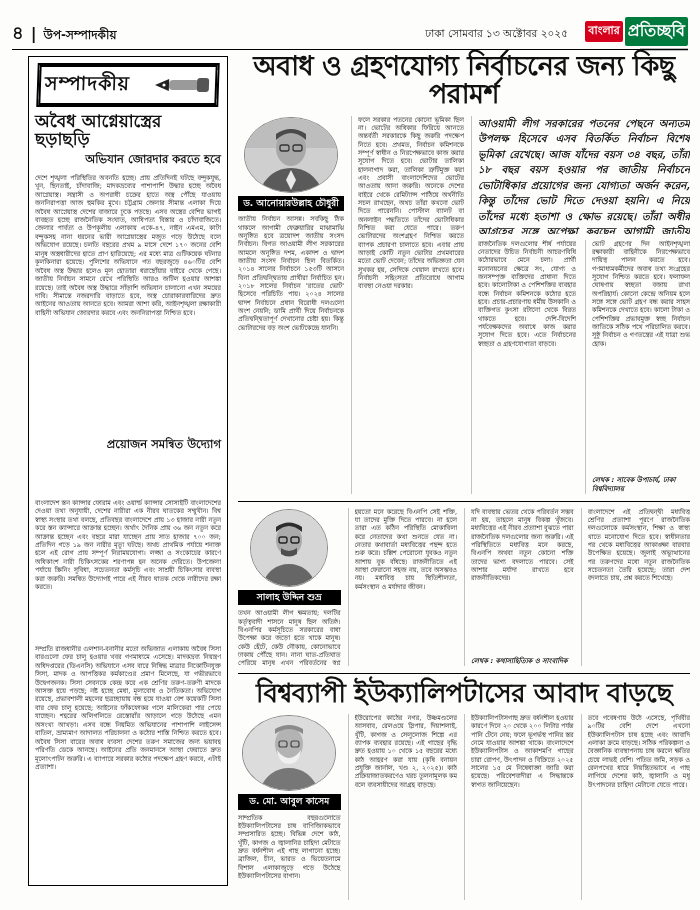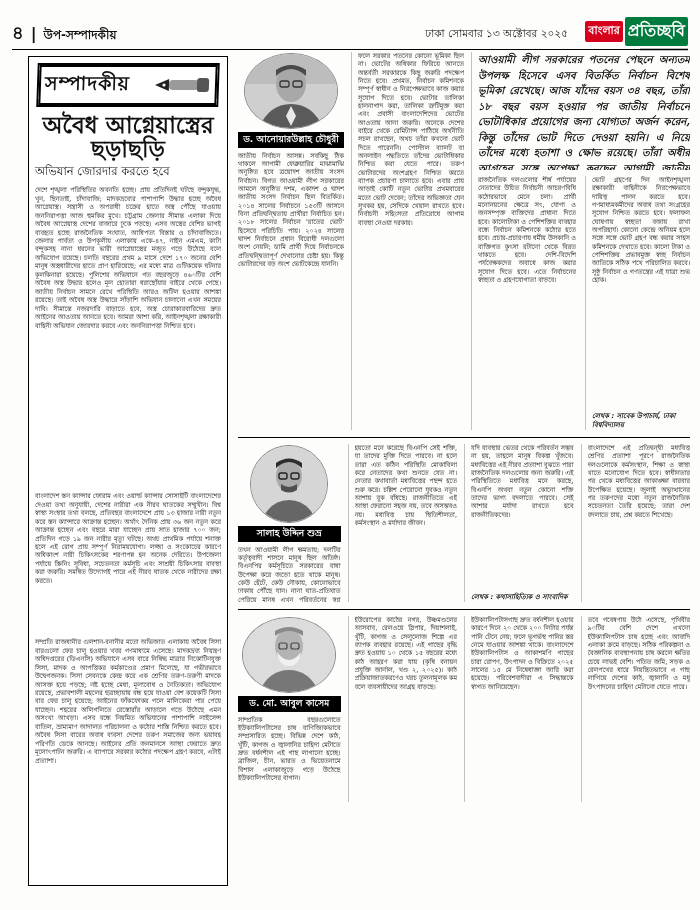--- a/index.html
+++ b/index.html
@@ -22,22 +22,22 @@
   .header-rule{position:absolute;top:49px;left:12px;right:12px;border-top:1.6px solid #000;}
 
   
   .edbox{position:absolute;left:28px;top:56px;width:200px;height:830px;border:1px solid #000;
          padding:5px 6px;box-sizing:border-box;background:#fff;}
   .masthead{border:2px solid #000;box-shadow:0 0 0 1px #fff,0 0 0 2px #000 inset;
             padding:4px 6px;display:flex;align-items:center;justify-content:space-between;
             transform:skewX(-2deg);margin:1px 2px 6px 2px;}
   .masthead-word{font-size:19px;font-weight:bold;letter-spacing:1px;}
   .pen-icon svg{display:block;}
-  .ed-h1{font-size:23px;font-weight:bold;text-align:center;line-height:1.05;margin:2px 0 2px;}
-  .ed-h2{font-size:11.5px;font-weight:normal;text-align:left;margin:0 0 4px;}
+  .ed-h1{font-size:17px;font-weight:bold;text-align:left;line-height:1.05;margin:2px 0 2px;}
+  .ed-h2{font-size:11.5px;font-weight:bold;text-align:right;margin:0 0 4px;}
   .ed-body{font-size:6.4px;line-height:1.32;text-align:justify;overflow:hidden;}
   .ed-body.b1{height:262px;}
   .ed-body.b2{height:146px;margin-top:44px;}
   .ed-body.b3{height:226px;}
 
   
   .main{position:absolute;left:238px;top:52px;width:452px;}
   .art-head{font-weight:bold;text-align:center;line-height:1.05;margin:0 0 7px;letter-spacing:-0.5px;}
   .h-a1{font-size:27px;}
   .h-a2{font-size:26px;}
@@ -99,31 +99,33 @@
     </span>
   </div>
 
   <div>
     <div class="ed-h1">অবৈধ আগ্নেয়াস্ত্রের ছড়াছড়ি</div>
     <div class="ed-h2">অভিযান জোরদার করতে হবে</div>
     <div class="ed-body b1">দেশে শৃঙ্খলা পরিস্থিতির অবনতি হচ্ছে। প্রায় প্রতিদিনই ঘটছে বন্দুকযুদ্ধ, খুন, ছিনতাই, চাঁদাবাজি; মাদকদ্রব্যের পাশাপাশি উদ্ধার হচ্ছে অবৈধ আগ্নেয়াস্ত্র। সন্ত্রাসী ও অপরাধী চক্রের হাতে অস্ত্র পৌঁছে যাওয়ায় জননিরাপত্তা আজ হুমকির মুখে। চট্টগ্রাম জেলার সীমান্ত এলাকা দিয়ে অবৈধ আগ্নেয়াস্ত্র দেশের বাজারে ঢুকে পড়ছে। এসব অস্ত্রের বেশির ভাগই ব্যবহৃত হচ্ছে রাজনৈতিক সংঘাত, আধিপত্য বিস্তার ও চাঁদাবাজিতে। জেলার পার্বত্য ও উপকূলীয় এলাকায় একে-৪৭, নাইন এমএম, কাটা বন্দুকসহ নানা ধরনের ভারী আগ্নেয়াস্ত্রের মজুত গড়ে উঠেছে বলে অভিযোগ রয়েছে। চলতি বছরের প্রথম ৯ মাসে দেশে ১৭০ জনের বেশি মানুষ অস্ত্রধারীদের হাতে প্রাণ হারিয়েছে; এর মধ্যে মাত্র গুটিকয়েক ঘটনার কূলকিনারা হয়েছে। পুলিশের অভিযানে গত বছরজুড়ে ৪৬০টির বেশি অবৈধ অস্ত্র উদ্ধার হলেও মূল হোতারা ধরাছোঁয়ার বাইরে থেকে গেছে। জাতীয় নির্বাচন সামনে রেখে পরিস্থিতি আরও জটিল হওয়ার আশঙ্কা রয়েছে। তাই অবৈধ অস্ত্র উদ্ধারে সাঁড়াশি অভিযান চালানো এখন সময়ের দাবি। সীমান্তে নজরদারি বাড়াতে হবে, অস্ত্র চোরাকারবারিদের দ্রুত আইনের আওতায় আনতে হবে। আমরা আশা করি, আইনশৃঙ্খলা রক্ষাকারী বাহিনী অভিযান জোরদার করবে এবং জননিরাপত্তা নিশ্চিত হবে।</div>
   </div>
 
   <div>
+    <div class="ed-h2">প্রয়োজন সমন্বিত উদ্যোগ</div>
     <div class="ed-body b2">বাংলাদেশ স্তন ক্যান্সার ফোরাম এবং ওয়ার্ল্ড ক্যান্সার সোসাইটি বাংলাদেশের দেওয়া তথ্য অনুযায়ী, দেশের নারীরা এক নীরব ঘাতকের সম্মুখীন। বিশ্ব স্বাস্থ্য সংস্থার তথ্য বলছে, প্রতিবছর বাংলাদেশে প্রায় ১৩ হাজার নারী নতুন করে স্তন ক্যান্সারে আক্রান্ত হচ্ছেন। অর্থাৎ দৈনিক প্রায় ৩৬ জন নতুন করে আক্রান্ত হচ্ছেন এবং বছরে মারা যাচ্ছেন প্রায় সাত হাজার ৭০০ জন; প্রতিদিন গড়ে ১৯ জন নারীর মৃত্যু ঘটছে। অথচ প্রাথমিক পর্যায়ে শনাক্ত হলে এই রোগ প্রায় সম্পূর্ণ নিরাময়যোগ্য। লজ্জা ও সংকোচের কারণে অধিকাংশ নারী চিকিৎসকের শরণাপন্ন হন অনেক দেরিতে। উপজেলা পর্যায়ে স্ক্রিনিং সুবিধা, সচেতনতা কর্মসূচি এবং সাশ্রয়ী চিকিৎসার ব্যবস্থা করা জরুরি। সমন্বিত উদ্যোগই পারে এই নীরব ঘাতক থেকে নারীদের রক্ষা করতে।</div>
   </div>
 
   <div>
     <div class="ed-body b3">সম্প্রতি রাজধানীর গুলশান-বনানীর মতো অভিজাত এলাকায় অবৈধ সিসা বারগুলো ফের চালু হওয়ার খবর গণমাধ্যমে এসেছে। মাদকদ্রব্য নিয়ন্ত্রণ অধিদপ্তরের (ডিএনসি) অভিযানে এসব বারে নিষিদ্ধ মাত্রার নিকোটিনযুক্ত সিসা, মাদক ও আপত্তিকর কর্মকাণ্ডের প্রমাণ মিলেছে, যা গভীরভাবে উদ্বেগজনক। সিসা সেবনকে কেন্দ্র করে এক শ্রেণির তরুণ-তরুণী মাদকে আসক্ত হয়ে পড়ছে; নষ্ট হচ্ছে মেধা, মূল্যবোধ ও নৈতিকতা। অভিযোগ রয়েছে, প্রভাবশালী মহলের ছত্রচ্ছায়ায় বন্ধ হয়ে যাওয়া বেশ কয়েকটি সিসা বার ফের চালু হয়েছে; আইনের ফাঁকফোকর গলে মালিকেরা পার পেয়ে যাচ্ছেন। শহরের অলিগলিতে রেস্তোরাঁর আড়ালে গড়ে উঠেছে এমন অসংখ্য আখড়া। এসব বন্ধে নিয়মিত অভিযানের পাশাপাশি লাইসেন্স বাতিল, ভ্রাম্যমাণ আদালত পরিচালনা ও কঠোর শাস্তি নিশ্চিত করতে হবে। অবৈধ সিসা বারের অবাধ ব্যবসা দেশের তরুণ সমাজের জন্য ভয়াবহ পরিণতি ডেকে আনছে। আইনের প্রতি জনমানসে আস্থা ফেরাতে দ্রুত মূলোৎপাটন জরুরি। এ ব্যাপারে সরকার কঠোর পদক্ষেপ গ্রহণ করবে, এটাই প্রত্যাশা।</div>
   </div>
 </div>
 
 <div class="main">
 
   <div class="a1">
+    <div class="art-head h-a1">অবাধ ও গ্রহণযোগ্য নির্বাচনের জন্য কিছু পরামর্শ</div>
     <div class="art-body">
       <div class="col">
         <div class="photo-wrap">
           <div class="photo oval">
             <svg viewBox="0 0 92 74">
               <rect width="92" height="74" fill="#cfcfcf"></rect>
               <rect width="92" height="30" fill="#bdbdbd"></rect>
               <ellipse cx="46" cy="30" rx="15" ry="18" fill="#a8a8a8"></ellipse>
               <path d="M31 22 q15 -14 30 0 l0 -6 q-15 -10 -30 0 z" fill="#4a4a4a"></path>
               <rect x="35" y="27" width="9" height="6" rx="2" fill="none" stroke="#333" stroke-width="1.3"></rect>
@@ -184,20 +186,21 @@
       </div>
       <div class="col">
         <div class="txt">বাংলাদেশে এই প্রতিদ্বন্দ্বী মধ্যবিত্ত শ্রেণির প্রত্যাশা পূরণে রাজনৈতিক দলগুলোকে কর্মসংস্থান, শিক্ষা ও স্বাস্থ্য খাতে মনোযোগ দিতে হবে। স্বাধীনতার পর থেকে মধ্যবিত্তের আকাঙ্ক্ষা বারবার উপেক্ষিত হয়েছে। জুলাই অভ্যুত্থানের পর তরুণদের মধ্যে নতুন রাজনৈতিক সচেতনতা তৈরি হয়েছে; তারা দেশ বদলাতে চায়, প্রশ্ন করতে শিখেছে।</div>
       </div>
     </div>
   </div>
 
   <div class="divider"></div>
 
   <div class="a3">
+    <div class="art-head h-a3">বিশ্বব্যাপী ইউক্যালিপটাসের আবাদ বাড়ছে</div>
     <div class="art-body">
       <div class="col">
         <div class="photo-wrap">
           <div class="photo oval">
             <svg viewBox="0 0 92 74">
               <rect width="92" height="74" fill="#dcdcdc"></rect>
               <ellipse cx="46" cy="28" rx="14" ry="17" fill="#b3b3b3"></ellipse>
               <path d="M32 18 q14 -10 28 0 l0 -5 q-14 -8 -28 0 z" fill="#8a8a8a"></path>
               <rect x="36" y="25" width="8" height="6" rx="2" fill="none" stroke="#444" stroke-width="1.2"></rect>
               <rect x="48" y="25" width="8" height="6" rx="2" fill="none" stroke="#444" stroke-width="1.2"></rect>

